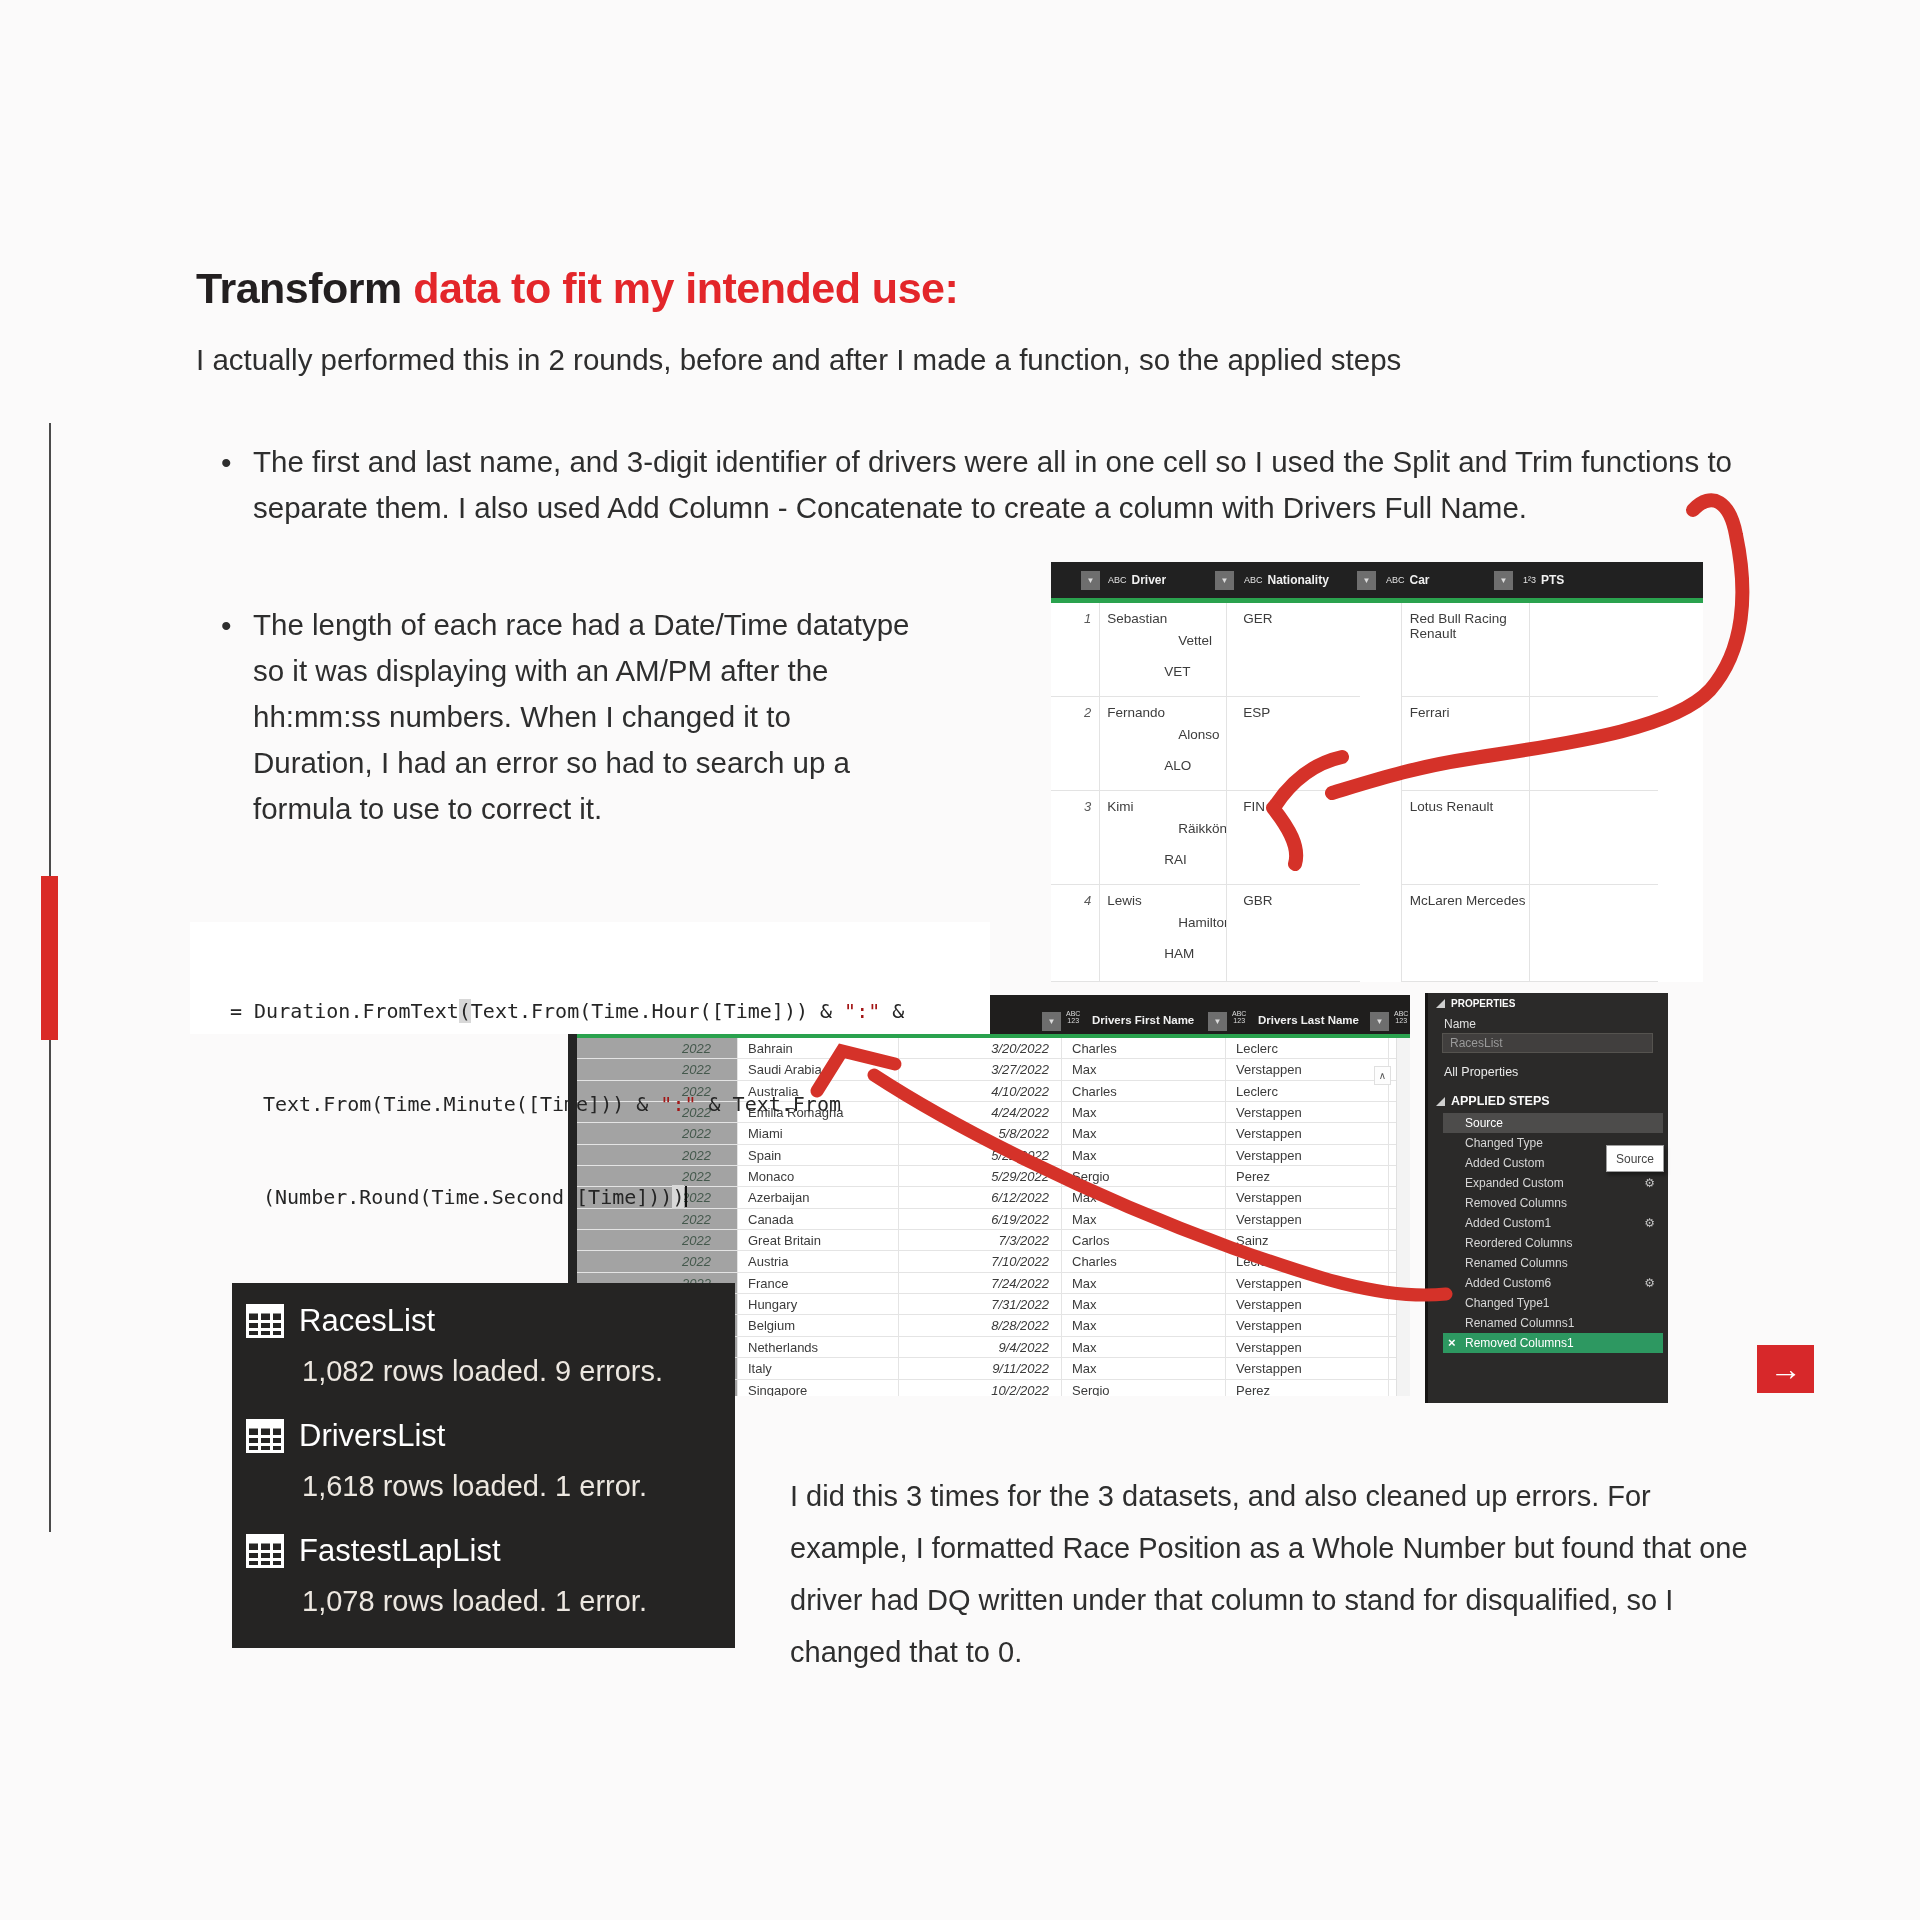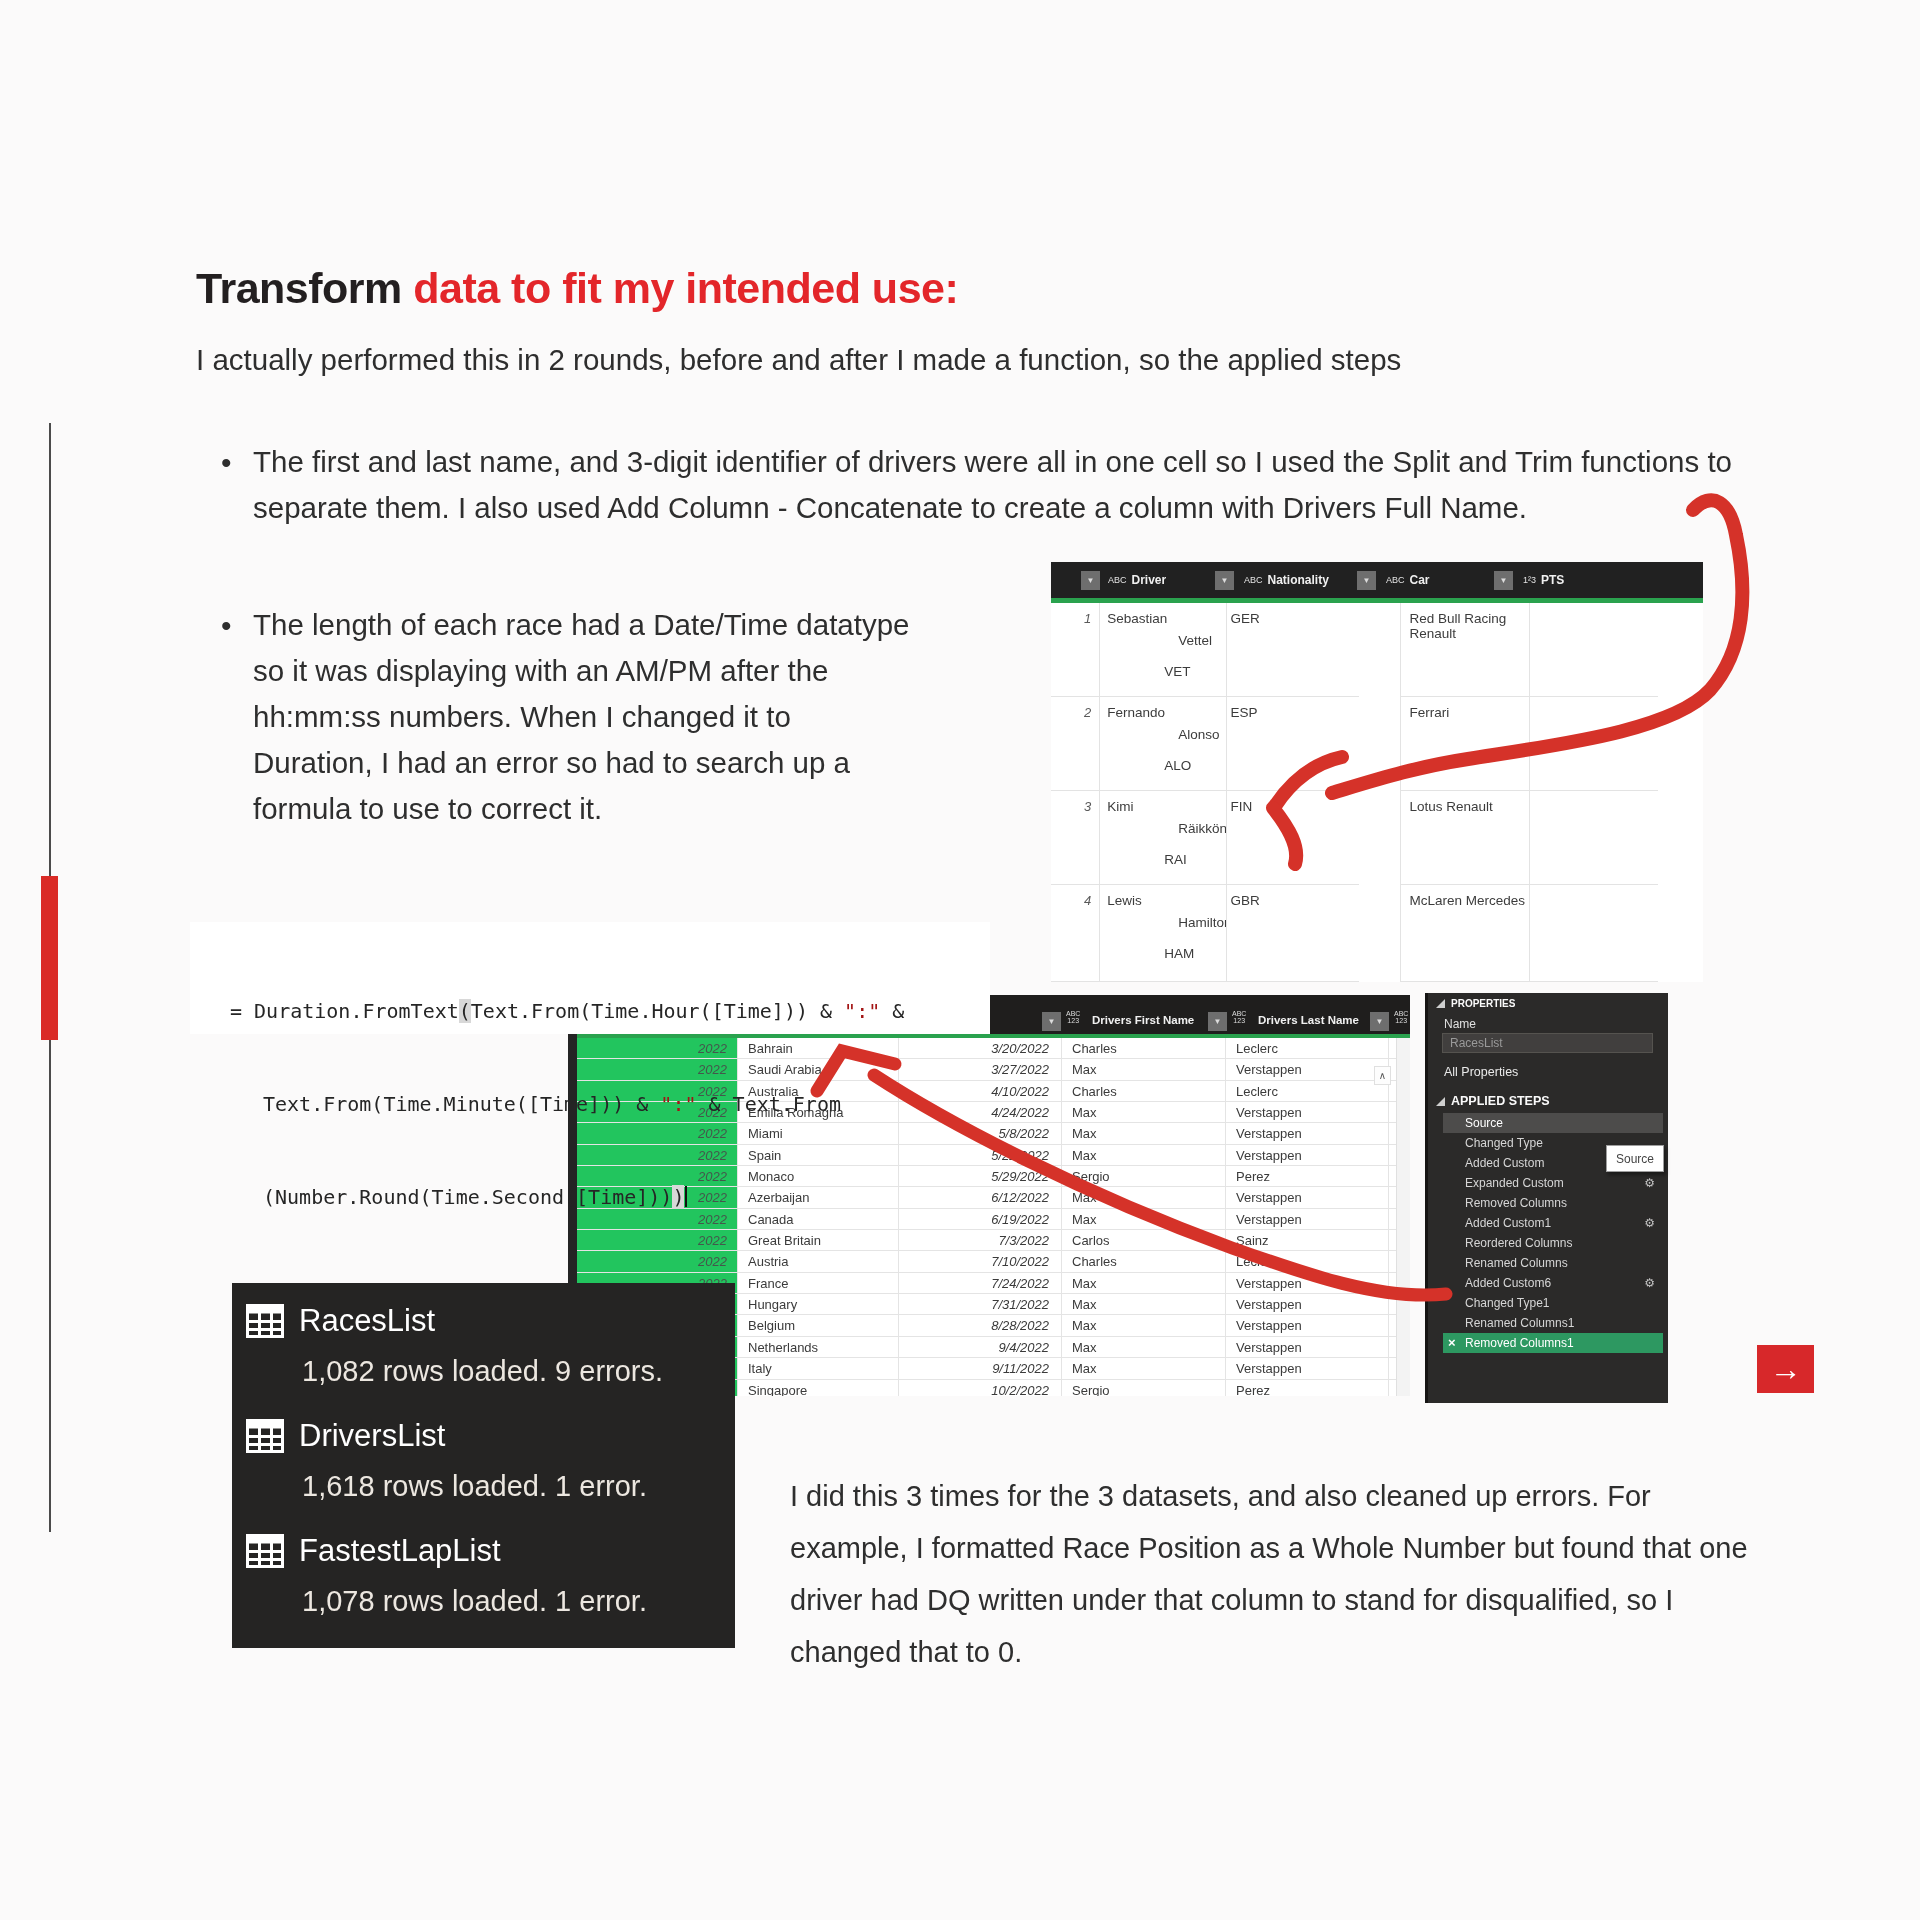--- a/index.html
+++ b/index.html
@@ -36,21 +36,21 @@
   .dd { width:19px; height:19px; background:#6e6e6e; color:#dcdcdc; font-size:8px; display:flex; align-items:center; justify-content:center; }
   .h-num .dd { position:absolute; right:2px; }
   .h-cell .dd.right { position:absolute; right:4px; }
   .type-icon { font-size:9px; color:#e3e3e3; margin:0 5px 0 6px; font-weight:normal; letter-spacing:0; }
   .pq1-row { display:flex; height:94px; }
   .pq1-row:last-child { height:97px; }
   .c { border-bottom:1px solid #e3e3e3; border-left:1px solid #e3e3e3; overflow:hidden; }
   .c:first-child { border-left:none; }
   .c-num { width:51px; text-align:right; padding:8px 8px 0 0; font-style:italic; color:#5a5a5a; font-size:13px; }
   .c-driver { width:136px; }
-  .c-nat { width:142px; padding:8px 0 0 3px; }
+  .c-nat { width:142px; padding:8px 0 0 16px; }
   .c-car { width:137px; padding:8px 0 0 8px;margin-left:41px; }
   .c-pts { width:138px; }
   .c-fill { width:48px; border:none; }
   .d-first { margin:8px 0 0 7px; }
   .d-last  { margin:7px 0 0 78px; }
   .d-code  { margin:16px 0 0 64px; }
 
   
   .formula { position:absolute; left:190px; top:922px; width:800px; height:112px; background:#fff; z-index:12;
              font-family:"DejaVu Sans Mono", monospace; font-size:20px; color:#252525; padding:12px 0 0 40px; line-height:31px; white-space:pre; }
@@ -63,21 +63,21 @@
   .pq2 { position:absolute; left:568px; top:993px; width:1100px; height:410px; z-index:3; font-size:13px; color:#3b3b3b; }
   .pq2-sliver { position:absolute; left:0; top:35px; width:9px; height:300px; background:#242424; }
   .pq2-head { position:absolute; left:412px; top:2px; width:430px; height:41px; background:#1f1e1d; }
   .pq2-head .dd { position:absolute; top:17px; }
   .hd-lab { position:absolute; top:19px; font-weight:bold; font-size:11.5px; color:#f0f0f0; white-space:nowrap; }
   .abc123 { position:absolute; top:15px; font-size:7px; line-height:7px; color:#dedede; text-align:center; }
   .pq2-green { position:absolute; left:9px; top:41px; width:833px; height:4px; background:#2aa24e; }
   .pq2-rows { position:absolute; left:9px; top:45px; width:833px; height:358px; background:#fff; overflow:hidden; }
   .r { display:flex; height:21.35px; line-height:21.35px; }
   .r > div { border-bottom:1px solid #e4e4e4; border-right:1px solid #e4e4e4; overflow:hidden; white-space:nowrap; }
-  .r-year { width:161px; background:#22c55e; text-align:right; padding-right:10px; font-style:italic; color:#44584c; }
+  .r-year { width:161px; background:#a3a3a3; text-align:right; padding-right:26px; font-style:italic; color:#44584c; }
   .r-race { width:161px; padding-left:10px; }
   .r-date { width:163px; text-align:right; padding-right:12px; font-style:italic; color:#3a3a3a; }
   .r-first { width:164px; padding-left:10px; }
   .r-last { width:163px; padding-left:10px; }
   .r-sl { width:21px; padding-left:10px; border-right:none; }
   .scroll-up { position:absolute; left:806px; top:73px; width:17px; height:19px; background:#fdfdfd; border:1px solid #e0e0e0;
                font-size:10px; color:#555; text-align:center; line-height:18px; z-index:6; }
   .scrollbar { position:absolute; left:828px; top:45px; width:14px; height:358px; background:#f3f3f3; border-left:1px solid #e0e0e0; }
 
   

